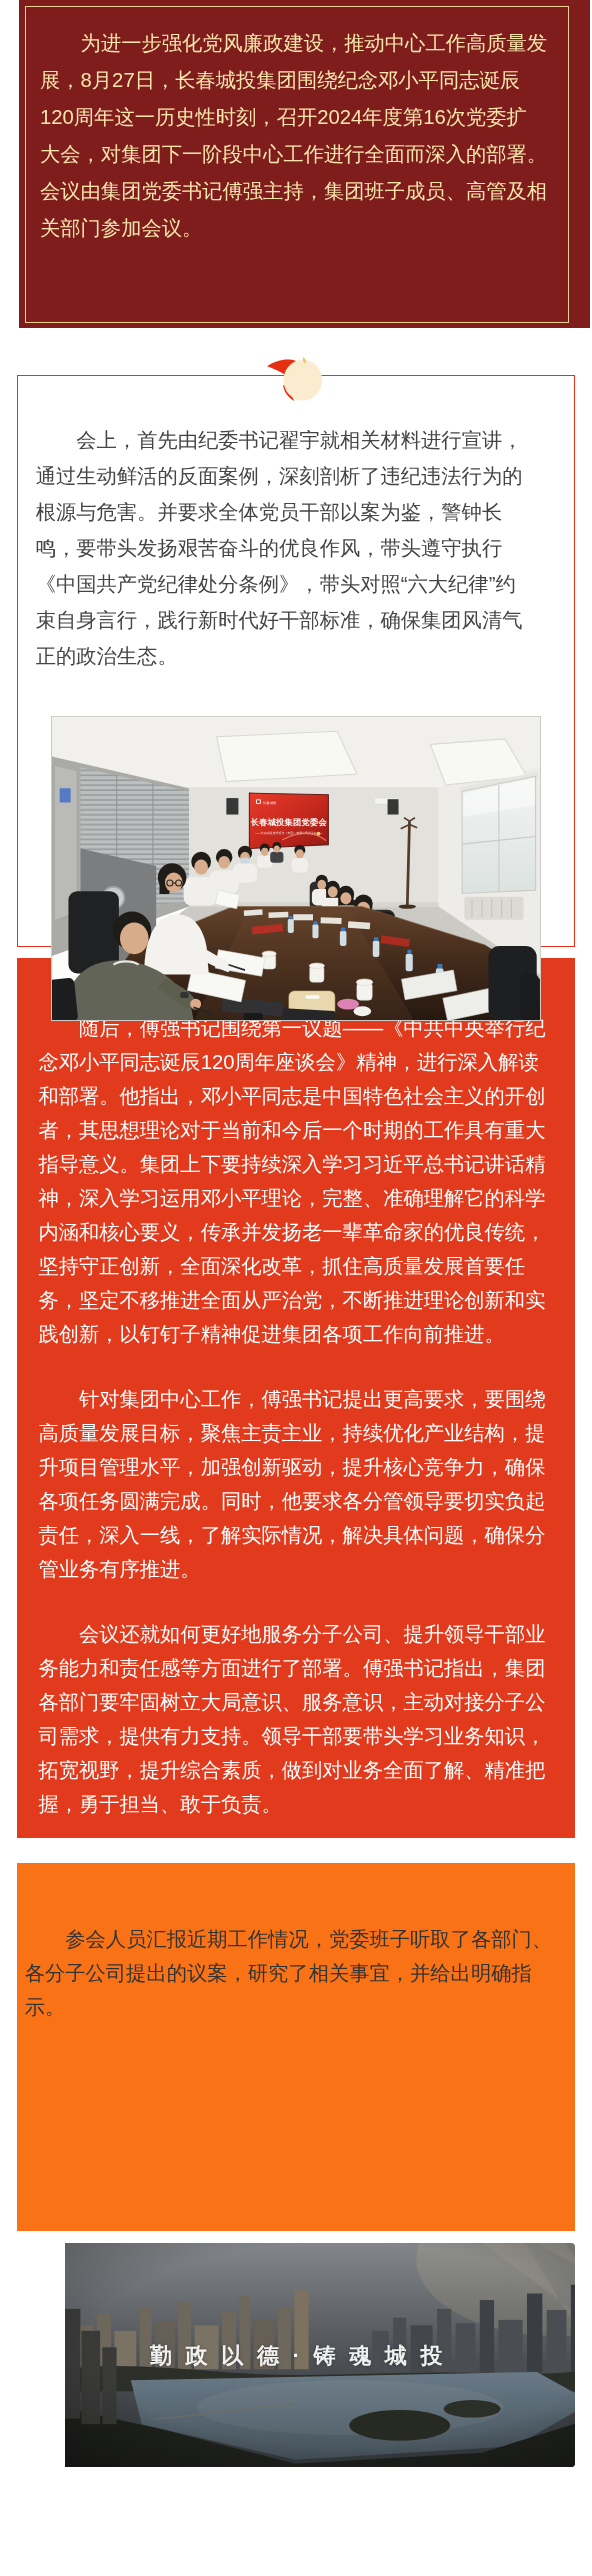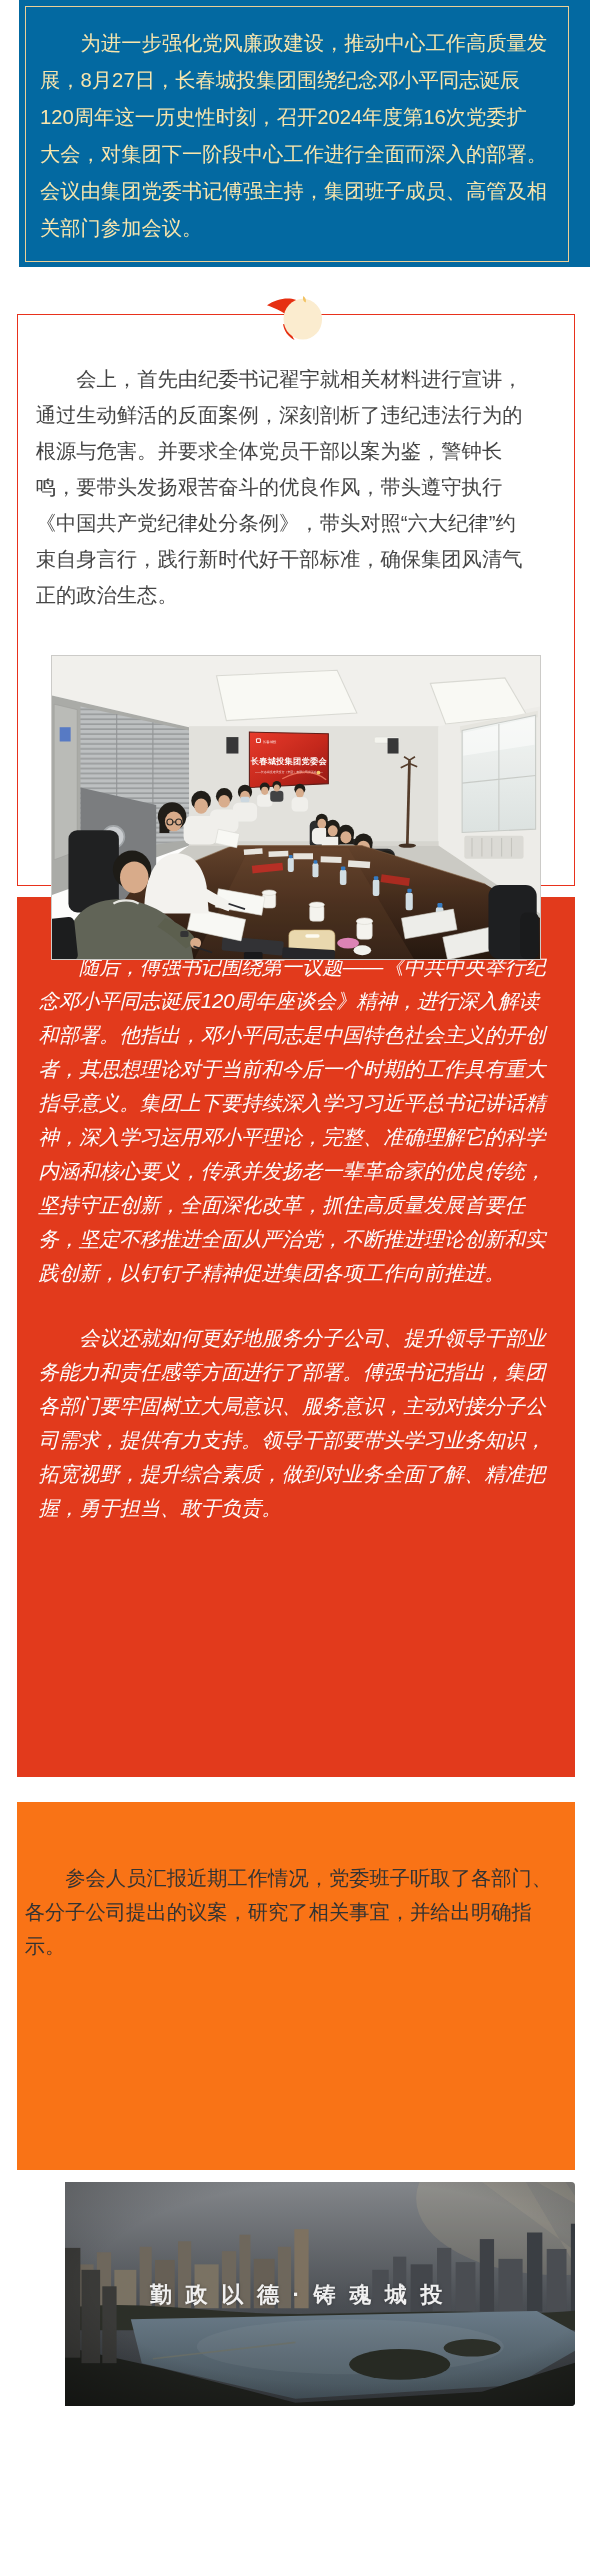--- a/index.html
+++ b/index.html
@@ -6,22 +6,22 @@
   body{
     width:593px;
     font-family:"Liberation Sans","DejaVu Sans",sans-serif;
     -webkit-font-smoothing:antialiased;
   }
   .page{width:593px;background:#ffffff;overflow:hidden;}
 
   
   .intro{
     margin:0 2.7px 0 19px;
-    height:267px;
-    background:#0369a1;
+    height:328px;
+    background:#7f1d1d;
     position:relative;
     box-sizing:border-box;
     padding:25px 0 0 0;
     overflow:hidden;
   }
   .intro-frame{
     position:absolute;
     top:5.5px;bottom:5.5px;left:5.5px;right:21.4px;
     border:1.1px solid #ecd096;
     pointer-events:none;
@@ -74,21 +74,20 @@
   .photo-svg{width:488px;height:303px;display:block;}
 
   
   .red-block{
     margin:11px 17.6px 0 17px;
     height:880px;
     background:#e23a1c;
     box-sizing:border-box;
     padding:53px 18.7px 0 21.4px;
     overflow:hidden;
-    font-style:italic;
   }
   .red-block p{
     margin:0 0 31px 0;
     color:#fdfdfd;
     font-size:20.3px;
     line-height:34px;
     text-indent:2em;
     white-space:pre-line;
   }
 
@@ -400,20 +399,26 @@
     <p>随后，傅强书记围绕第一议题——《中共中央举行纪
 念邓小平同志诞辰120周年座谈会》精神，进行深入解读
 和部署。他指出，邓小平同志是中国特色社会主义的开创
 者，其思想理论对于当前和今后一个时期的工作具有重大
 指导意义。集团上下要持续深入学习习近平总书记讲话精
 神，深入学习运用邓小平理论，完整、准确理解它的科学
 内涵和核心要义，传承并发扬老一辈革命家的优良传统，
 坚持守正创新，全面深化改革，抓住高质量发展首要任
 务，坚定不移推进全面从严治党，不断推进理论创新和实
 践创新，以钉钉子精神促进集团各项工作向前推进。</p>
+    <p>针对集团中心工作，傅强书记提出更高要求，要围绕
+高质量发展目标，聚焦主责主业，持续优化产业结构，提
+升项目管理水平，加强创新驱动，提升核心竞争力，确保
+各项任务圆满完成。同时，他要求各分管领导要切实负起
+责任，深入一线，了解实际情况，解决具体问题，确保分
+管业务有序推进。</p>
     <p>会议还就如何更好地服务分子公司、提升领导干部业
 务能力和责任感等方面进行了部署。傅强书记指出，集团
 各部门要牢固树立大局意识、服务意识，主动对接分子公
 司需求，提供有力支持。领导干部要带头学习业务知识，
 拓宽视野，提升综合素质，做到对业务全面了解、精准把
 握，勇于担当、敢于负责。</p>
   </section>
 
   <section class="cream-block">
     <p>参会人员汇报近期工作情况，党委班子听取了各部门、

